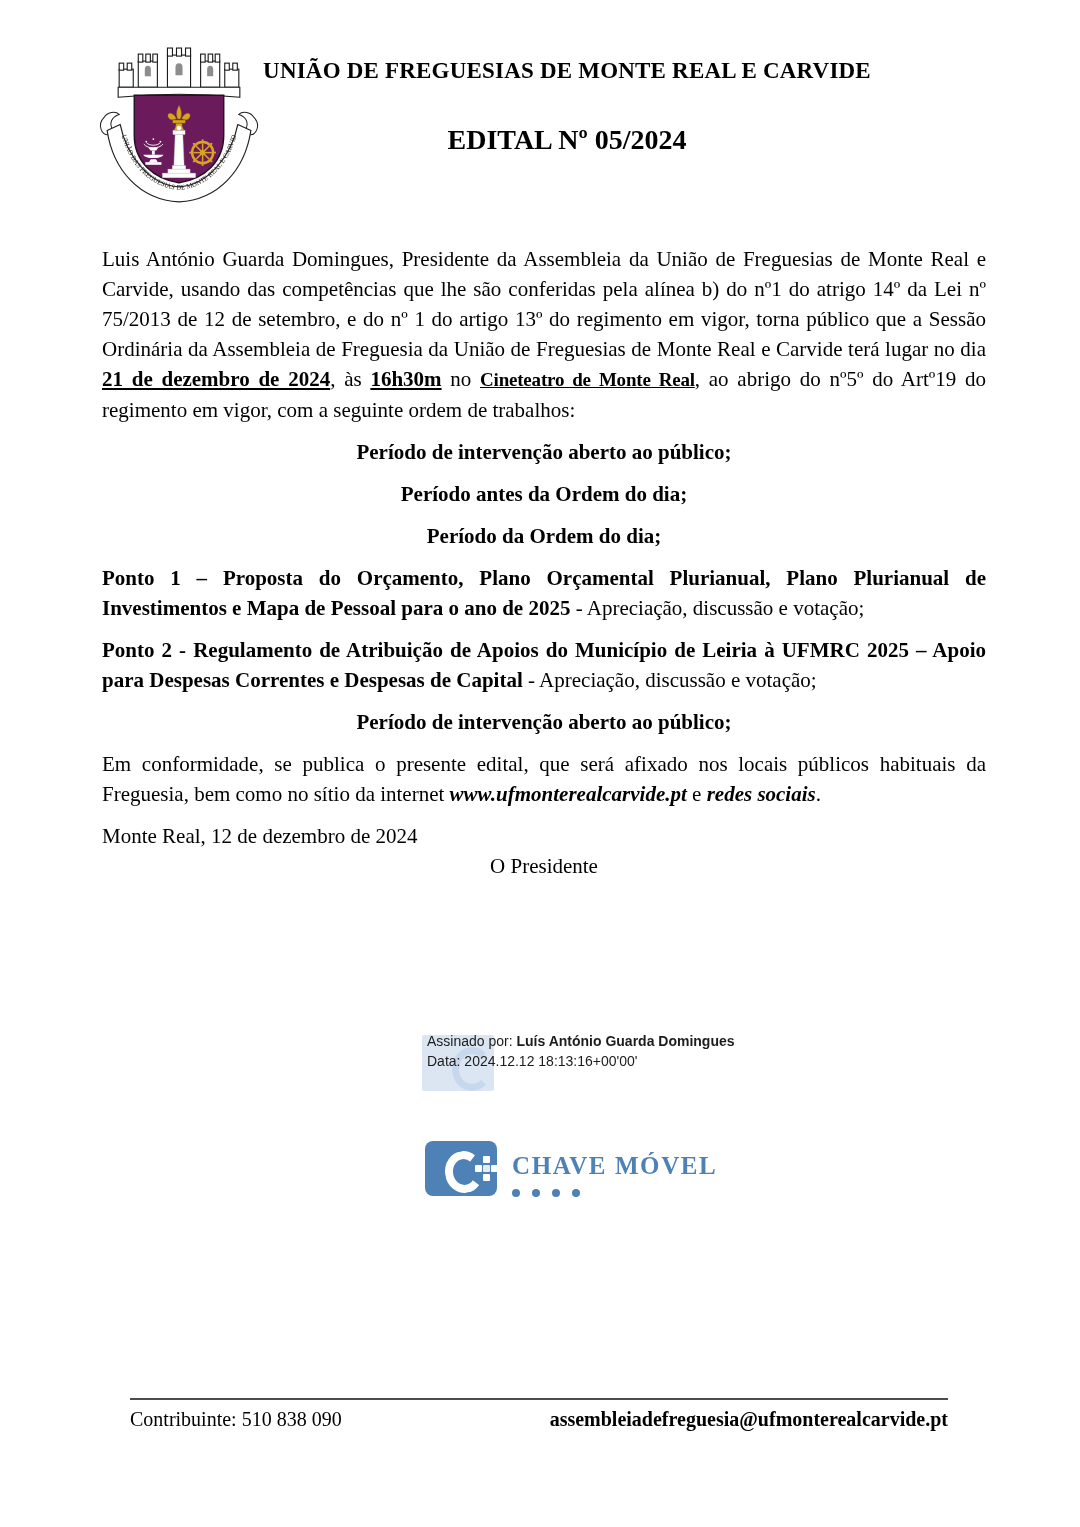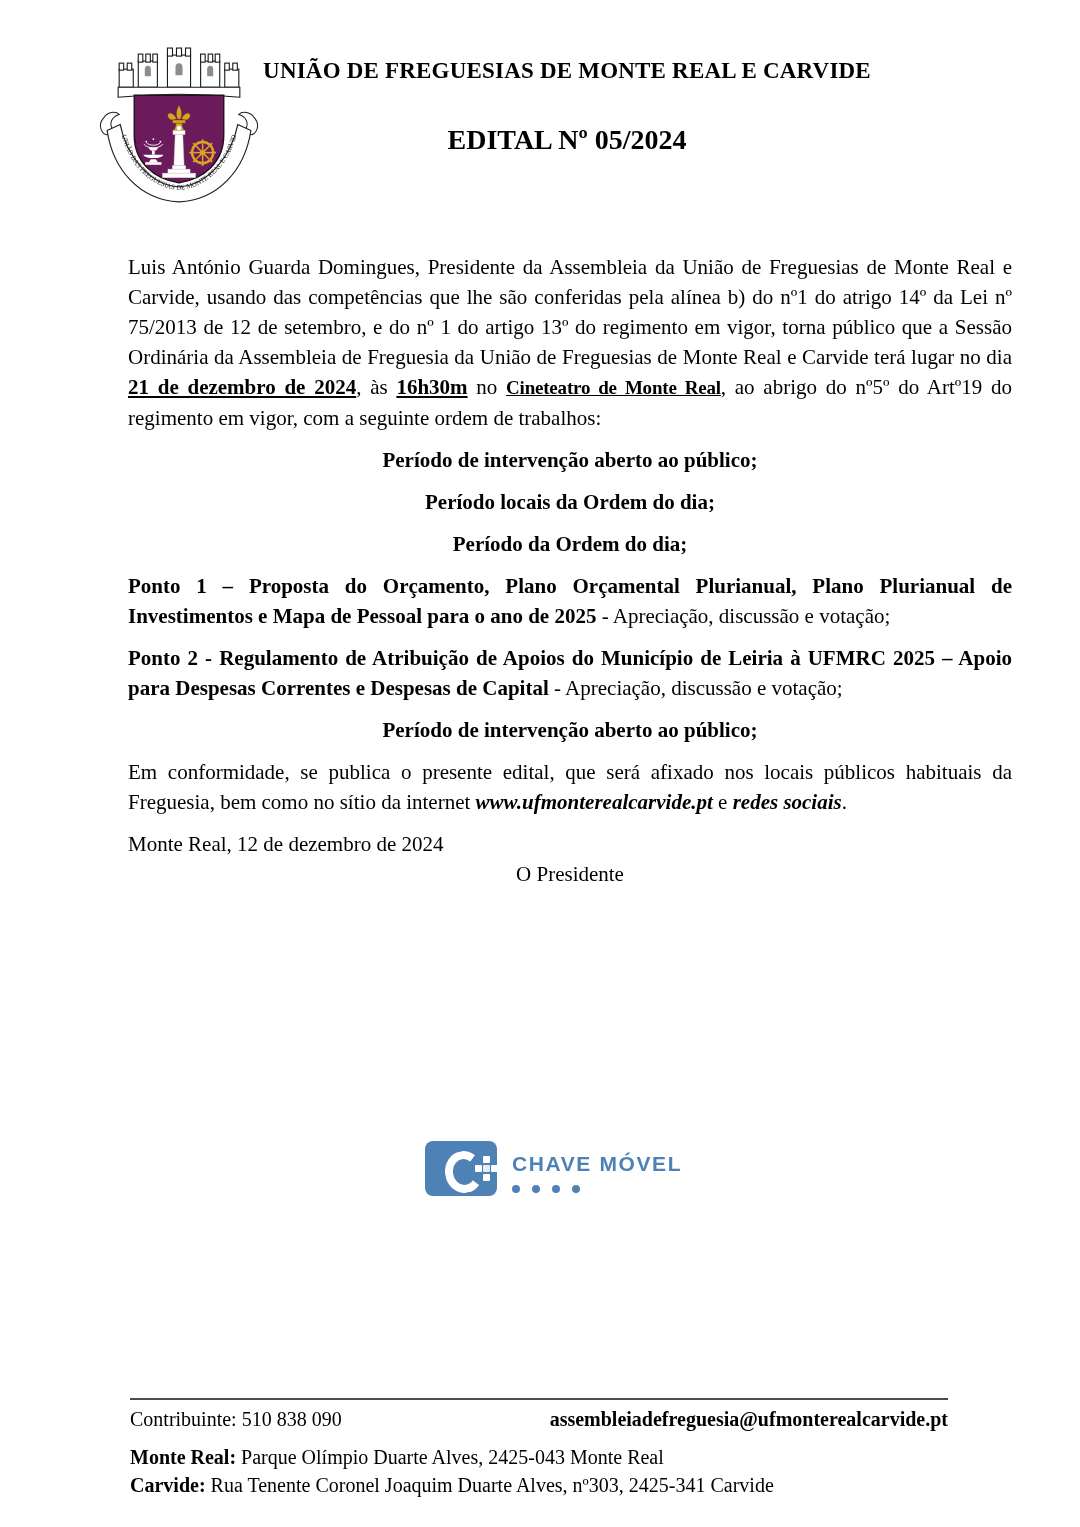--- a/index.html
+++ b/index.html
@@ -8,21 +8,21 @@
         font-family:"Liberation Serif",serif;color:#000;}
 
   
   .crest{position:absolute;left:96px;top:40px;width:166px;height:181px;}
   .titles{position:absolute;left:190px;top:58px;width:754px;text-align:center;font-weight:bold;}
   .t1{font-size:23px;letter-spacing:0.2px;}
   .t2{font-size:32px;margin-top:12px;letter-spacing:0.3px;}
   .t3{font-size:28px;margin-top:40px;}
 
   
-  .content{position:absolute;left:128px;top:244px;width:884px;font-size:21px;line-height:30px;margin-top:8px;}
+  .content{position:absolute;left:102px;top:244px;width:884px;font-size:21px;line-height:30px;}
   .content p{margin:0 0 12px;text-align:justify;}
   .content p.single{text-align:center;}
   .b{font-weight:bold;}
   .u{text-decoration:underline;}
   .venue{font-size:19px;letter-spacing:-0.2px;}
   .bi{font-weight:bold;font-style:italic;}
   .quem{margin-bottom:16px !important;}
   .dateline{margin-bottom:0 !important;text-align:left !important;}
   .president{text-align:center !important;margin:0 !important;}
 
@@ -41,22 +41,22 @@
   .chave-box{position:relative;width:72px;height:55px;background:#4e81b5;border-radius:8px;}
   .cm-c{position:absolute;left:20px;top:10px;width:22px;height:26px;border:8px solid #fff;
         border-right-color:transparent;border-radius:50%;transform:rotate(-8deg);}
   .cm-sq{position:absolute;width:7px;height:7px;background:#fff;border-radius:1px;}
   .cm-sq1{left:58px;top:15px;}
   .cm-sq2{left:50px;top:24px;}
   .cm-sq3{left:58px;top:24px;opacity:0.85;}
   .cm-sq4{left:66px;top:24px;}
   .cm-sq5{left:58px;top:33px;}
   .chave-text{margin-left:15px;padding-top:11px;}
-  .chave-label{color:#4e81b5;font-family:Liberation Sans, sans-serif;font-weight:bold;
-               font-size:21px;letter-spacing:1.6px;white-space:nowrap;}
+  .chave-label{color:#4e81b5;font-family:Liberation Serif, serif;font-weight:bold;
+               font-size:25px;letter-spacing:1.6px;white-space:nowrap;}
   .chave-dots{margin-top:9px;display:flex;gap:12px;}
   .chave-dots .dot{width:8px;height:8px;border-radius:50%;background:#4e81b5;}
 
   
   .footer{position:absolute;left:130px;top:1398px;width:818px;font-size:20px;}
   .rule{border-top:2px solid #4d4d4d;}
   .frow1{display:flex;justify-content:space-between;align-items:baseline;margin-top:8px;gap:32px;}
   .faddr{margin-top:13px;line-height:27.5px;}
 </style>
 </head>
@@ -161,35 +161,42 @@
 
   <div class="titles">
     <div class="t1">UNIÃO DE FREGUESIAS DE MONTE REAL E CARVIDE</div>
     <div class="t3">EDITAL Nº 05/2024</div>
   </div>
 
   <div class="content">
     <p><span>Luis António Guarda Domingues, Presidente da Assembleia da União de Freguesias de Monte Real e Carvide, usando das competências que lhe são conferidas pela alínea b) do nº1 do atrigo 14º da Lei nº 75/2013 de 12 de setembro, e do nº 1 do artigo 13º do regimento em vigor, torna público que a Sessão Ordinária da Assembleia de Freguesia da União de Freguesias de Monte Real e Carvide terá lugar no dia </span><span class="b u">21 de dezembro de 2024</span><span>, às </span><span class="b u">16h30m</span><span> no </span><span class="b u venue">Cineteatro de Monte Real</span><span>, ao abrigo do nº5º do Artº19 do regimento em vigor, com a seguinte ordem de trabalhos:</span></p>
 
     <p class="b single">Período de intervenção aberto ao público;</p>
-    <p class="b single">Período locais da Ordem do dia;</p>
+    <p class="b single">Período antes da Ordem do dia;</p>
     <p class="b single">Período da Ordem do dia;</p>
 
     <p><span class="b">Ponto 1 – Proposta do Orçamento, Plano Orçamental Plurianual, Plano Plurianual de Investimentos e Mapa de Pessoal para o ano de 2025</span><span> - Apreciação, discussão e votação;</span></p>
     <p><span class="b">Ponto 2 - Regulamento de Atribuição de Apoios do Município de Leiria à UFMRC 2025 – Apoio para Despesas Correntes e Despesas de Capital</span><span> - Apreciação, discussão e votação;</span></p>
 
     <p class="b single">Período de intervenção aberto ao público;</p>
 
 
     <p><span>Em conformidade, se publica o presente edital, que será afixado nos locais públicos habituais da Freguesia, bem como no sítio da internet </span><span class="bi">www.ufmonterealcarvide.pt</span><span> e </span><span class="bi">redes sociais</span><span>.</span></p>
 
     <p class="dateline">Monte Real, 12 de dezembro de 2024</p>
     <p class="president">O Presidente</p>
   </div>
 
+  <div class="sig">
+    <div class="sig-mark">
+      <div class="sig-c"></div>
+    </div>
+    <div class="sig-line"><span>Assinado por: </span><span class="sb">Luís António Guarda Domingues</span></div>
+    <div class="sig-line">Data: 2024.12.12 18:13:16+00'00'</div>
+  </div>
 
   <div class="chave">
     <div class="chave-box">
       <div class="cm-c"></div>
       <div class="cm-sq cm-sq1"></div>
       <div class="cm-sq cm-sq2"></div>
       <div class="cm-sq cm-sq3"></div>
       <div class="cm-sq cm-sq4"></div>
       <div class="cm-sq cm-sq5"></div>
     </div>
@@ -203,19 +210,15 @@
       </div>
     </div>
   </div>
 
   <div class="footer">
     <div class="rule"></div>
     <div class="frow1">
       <span>Contribuinte: 510 838 090</span>
       <span class="b">assembleiadefreguesia@ufmonterealcarvide.pt</span>
     </div>
-    <div class="faddr">
-      <div><span class="b">Monte Real:</span><span> Parque Olímpio Duarte Alves, 2425-043 Monte Real</span></div>
-      <div><span class="b">Carvide:</span><span> Rua Tenente Coronel Joaquim Duarte Alves, nº303, 2425-341 Carvide</span></div>
-    </div>
   </div>
 
 </div>
 
 </body></html>

